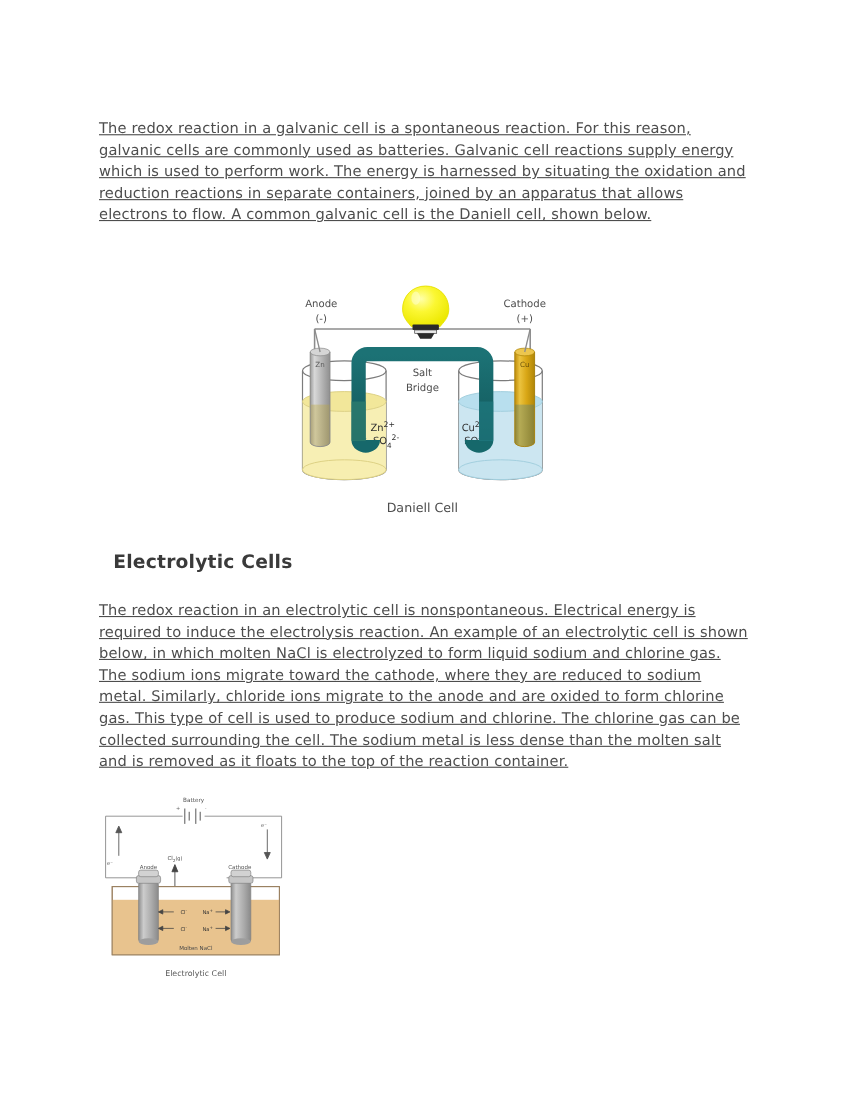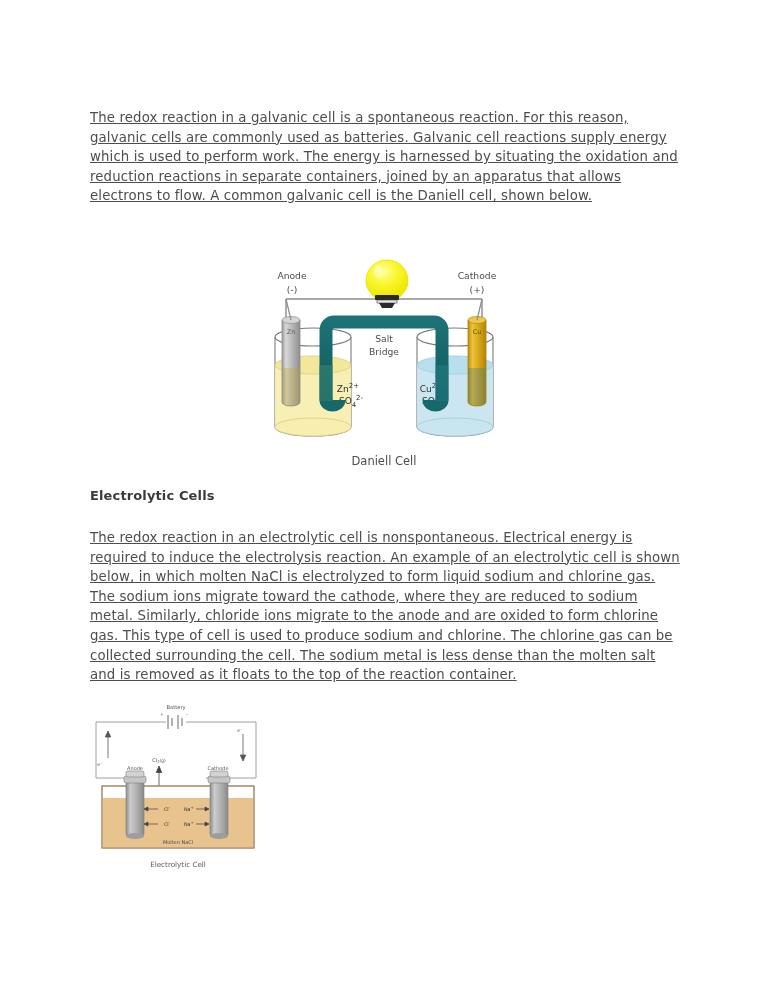--- a/index.html
+++ b/index.html
@@ -31,24 +31,24 @@
   p.body-text {
     font-size: 13.3px;
     line-height: 19.6px;
     color: #4d4d4d;
     margin: 0;
     text-align: left;
     letter-spacing: 0.01em;
     text-decoration: underline;
   }
   h2.section-heading {
-    font-size: 13px;
+    font-size: 17px;
     font-weight: bold;
     color: #3a3a3a;
-    margin: 0;
+    margin: 13px;
     letter-spacing: 0.01em;
   }
 
   
   #daniell-figure {
     position: absolute;
     left: 262px;
     top: 252px;
     width: 244px;
     height: 222px;
@@ -63,21 +63,21 @@
   }
   #daniell-caption {
     left: 0;
     top: 202px;
   }
 
   
   #electro-figure {
     position: absolute;
     left: 88px;
-    top: 700px;
+    top: 720px;
     width: 180px;
     height: 178px;
   }
   #electro-figure svg { display: block; }
   #electro-caption {
     left: 0;
     top: 160px;
     font-size: 7.2px;
     color: #5a5a5a;
   }

